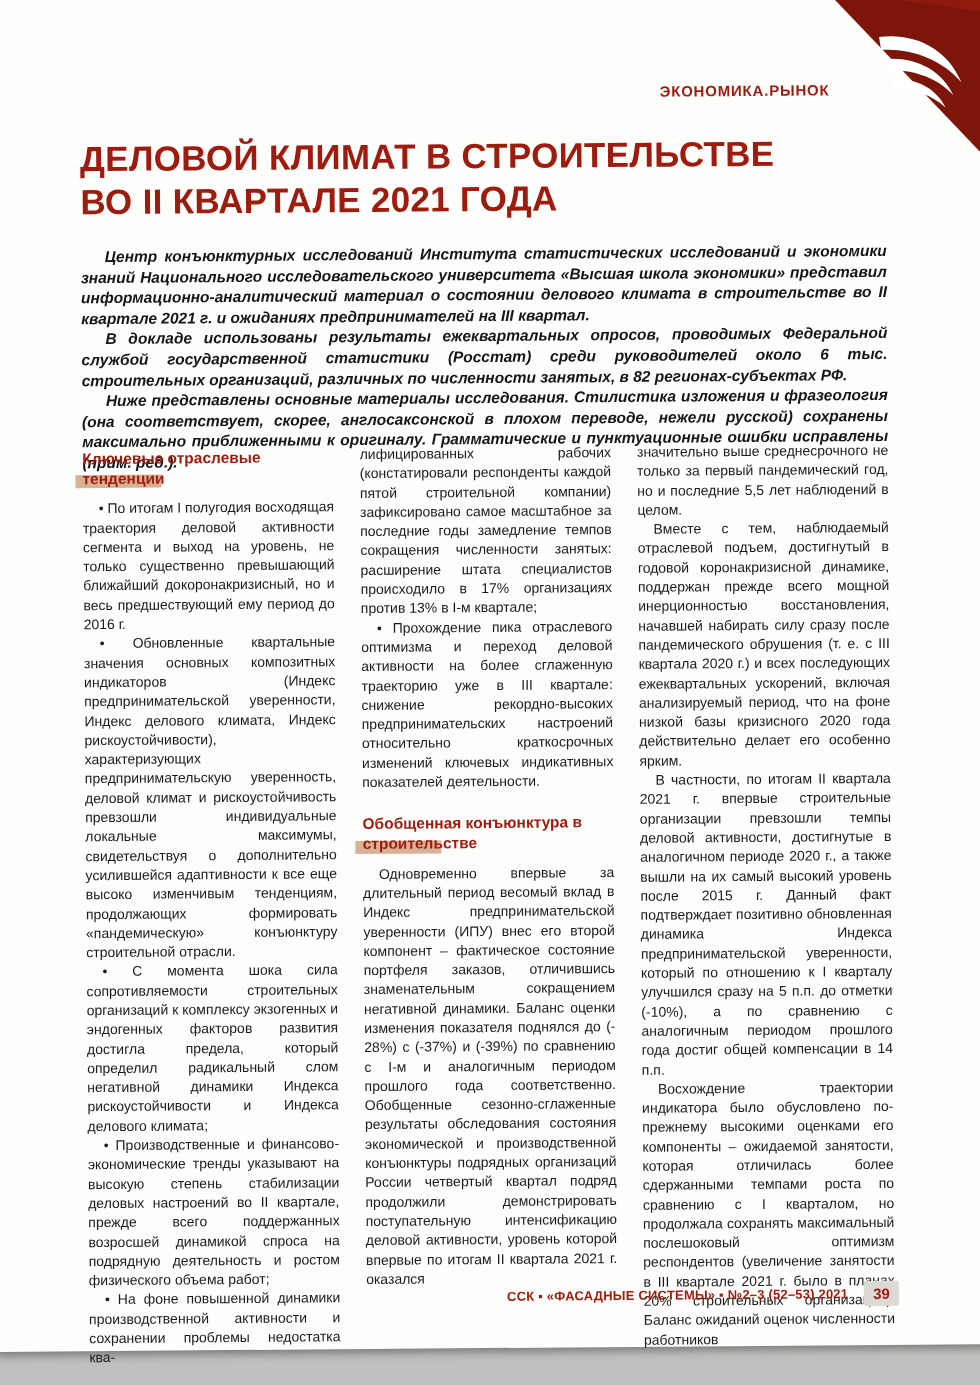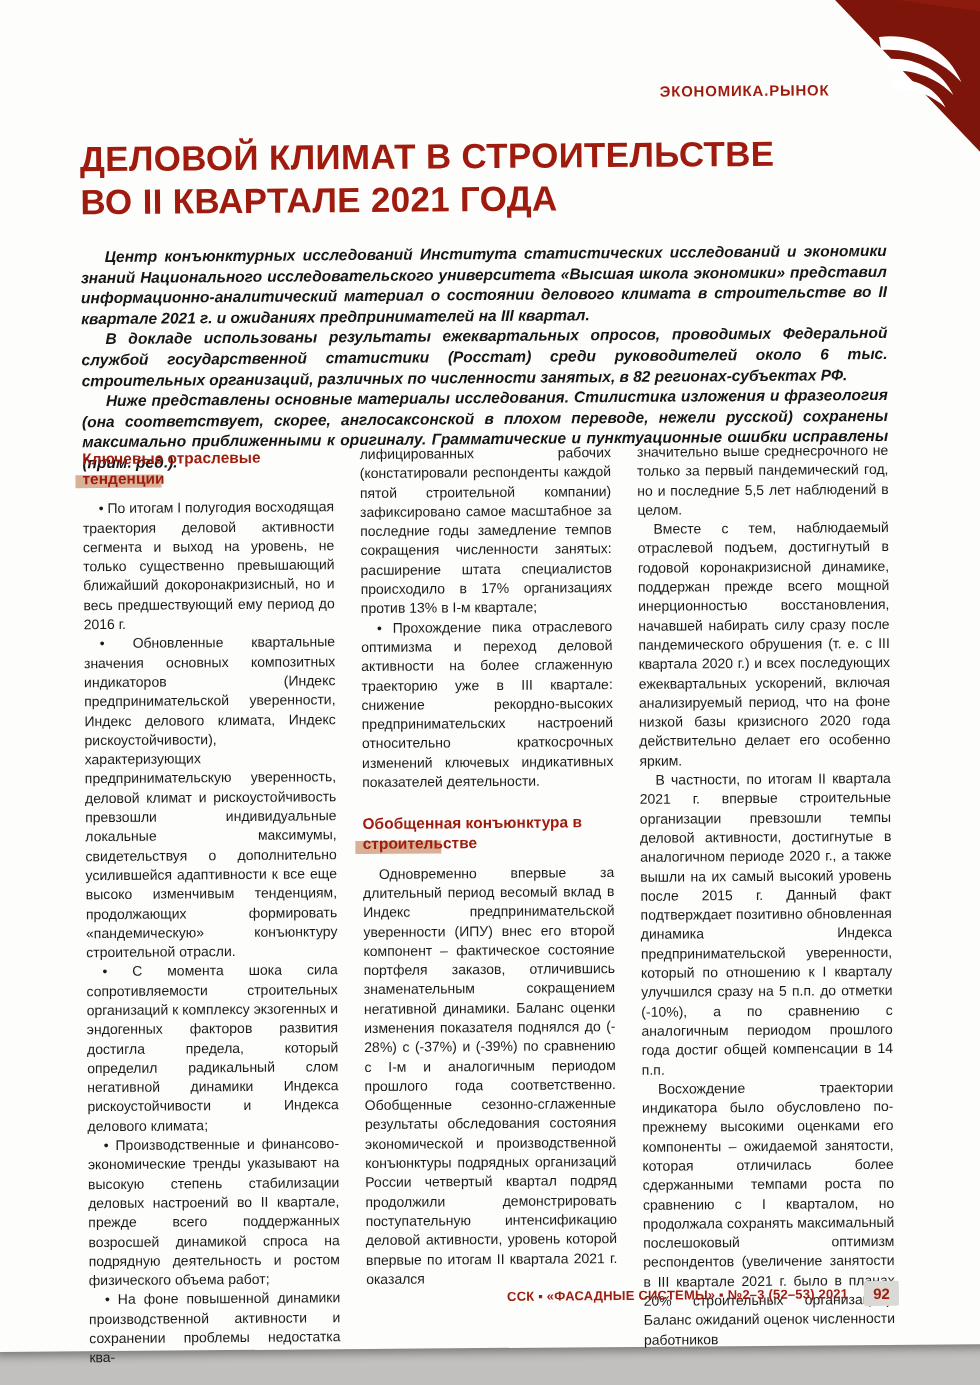--- a/index.html
+++ b/index.html
@@ -108,16 +108,16 @@
     <div class="col">
         <p class="cont">значительно выше среднесрочного не только за первый пандемический год, но и последние 5,5 лет наблюдений в целом.</p>
         <p class="para">Вместе с тем, наблюдаемый отраслевой подъем, достигнутый в годовой коронакризисной динамике, поддержан прежде всего мощной инерционностью восстановления, начавшей набирать силу сразу после пандемического обрушения (т. е. с III квартала 2020 г.) и всех последующих ежеквартальных ускорений, включая анализируемый период, что на фоне низкой базы кризисного 2020 года действительно делает его особенно ярким.</p>
         <p class="para">В частности, по итогам II квартала 2021 г. впервые строительные организации превзошли темпы деловой активности, достигнутые в аналогичном периоде 2020 г., а также вышли на их самый высокий уровень после 2015 г. Данный факт подтверждает позитивно обновленная динамика Индекса предпринимательской уверенности, который по отношению к I кварталу улучшился сразу на 5 п.п. до отметки (-10%), а по сравнению с аналогичным периодом прошлого года достиг общей компенсации в 14 п.п.</p>
         <p class="para">Восхождение траектории индикатора было обусловлено по-прежнему высокими оценками его компоненты – ожидаемой занятости, которая отличилась более сдержанными темпами роста по сравнению с I кварталом, но продолжала сохранять максимальный послешоковый оптимизм респондентов (увеличение занятости в III квартале 2021 г. было в планах 20% строительных организаций). Баланс ожиданий оценок численности работников</p>
       </div>
   </div>
 
   <div class="footer">
     <span class="journal-line">ССК ▪ «ФАСАДНЫЕ СИСТЕМЫ» ▪ №2–3 (52–53) 2021</span>
-    <span class="page-number">92</span>
+    <span class="page-number">39</span>
   </div>
 
 </div>
 
 </body></html>

